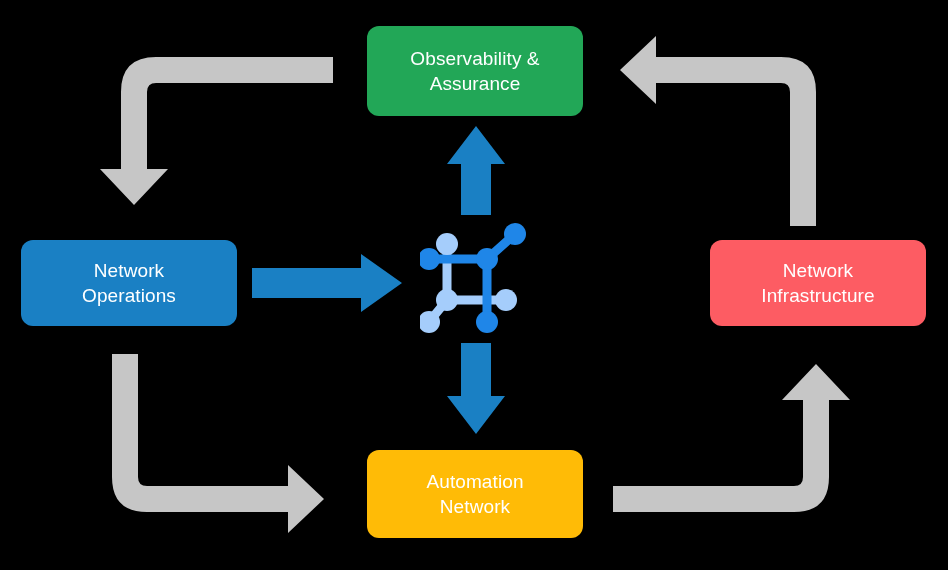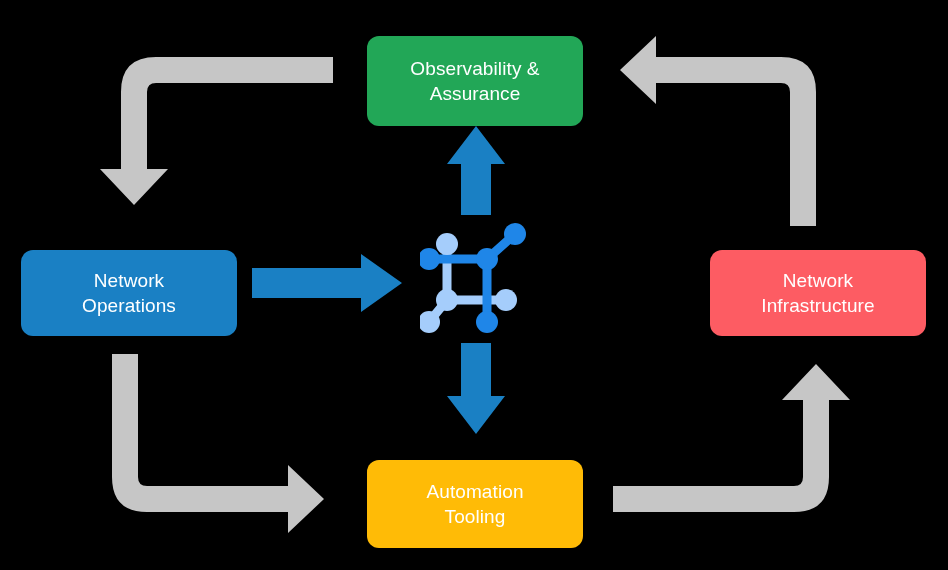--- a/index.html
+++ b/index.html
@@ -29,21 +29,20 @@
   }
   .node-box {
     position: absolute;
     border-radius: 12px;
     display: flex;
     align-items: center;
     justify-content: center;
     text-align: center;
     box-sizing: border-box;
     padding: 4px 10px;
-    margin-top: 10px;
   }
   .node-label {
     color: #ffffff;
     font-size: 19px;
     font-weight: 400;
     line-height: 1.33;
     letter-spacing: 0.1px;
     white-space: pre-line;
     font-family: "Liberation Sans", sans-serif;
   }
@@ -205,16 +204,16 @@
 Operations</span>
   </div>
 
   <div class="node-box" id="box-network-infrastructure" style="background:#fd5c63;">
     <span class="node-label">Network
 Infrastructure</span>
   </div>
 
   <div class="node-box" id="box-automation-tooling" style="background:#ffbb06;">
     <span class="node-label">Automation
-Tooling</span>
+Network</span>
   </div>
 
 </div>
 
 </body></html>

